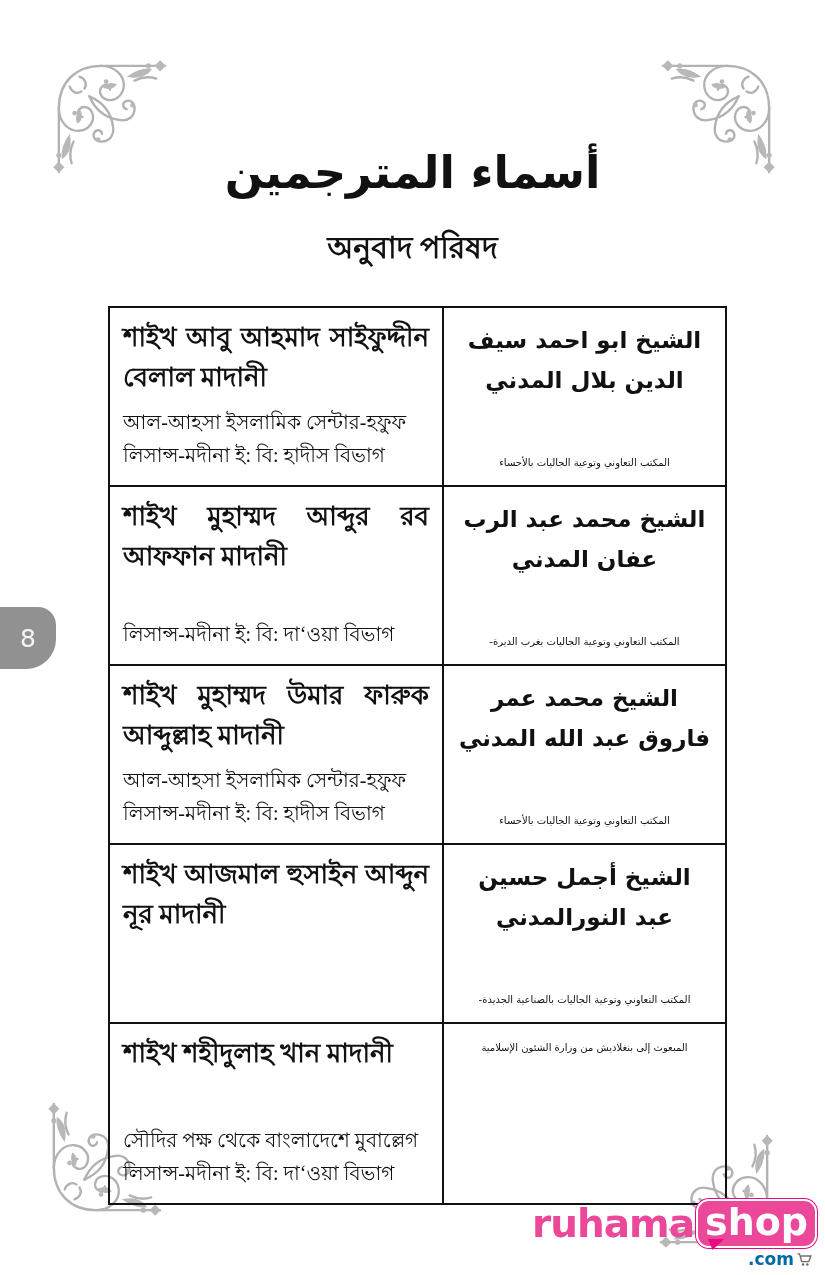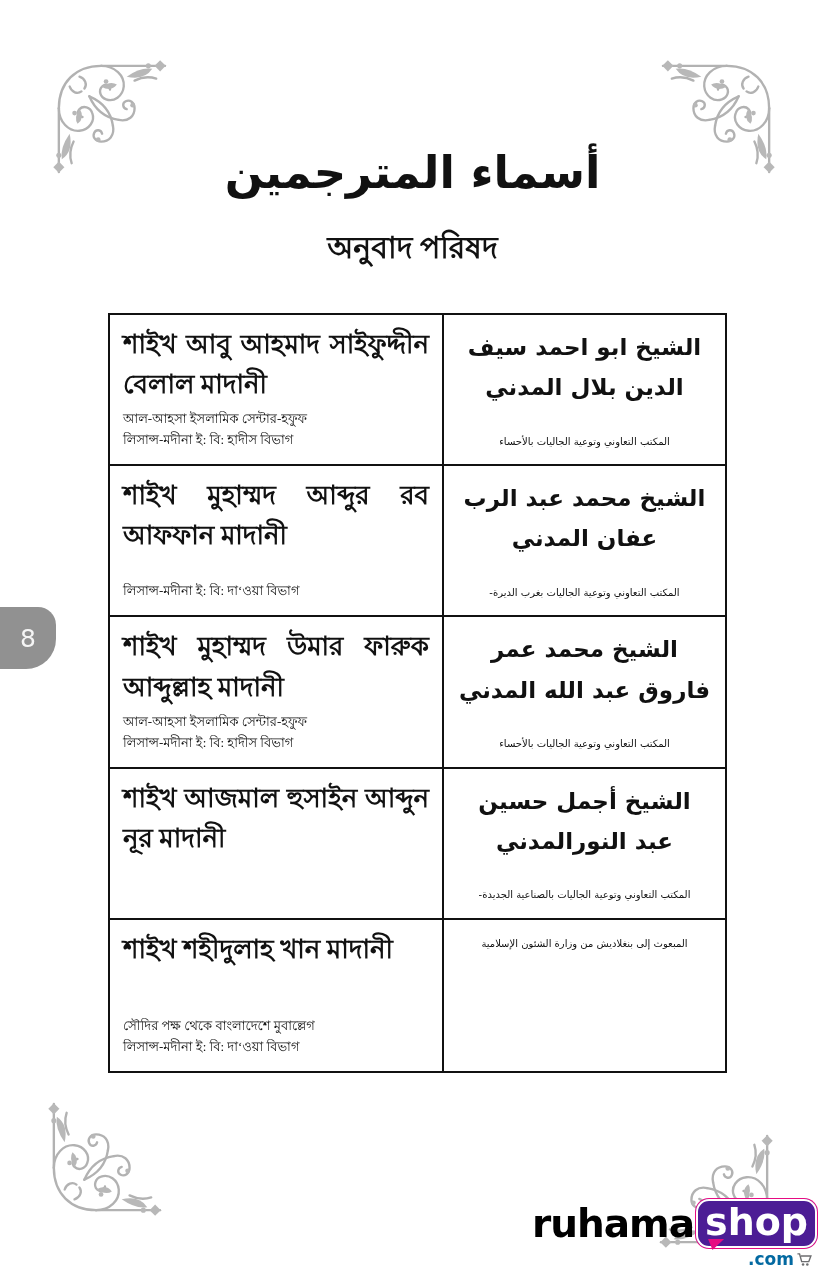--- a/index.html
+++ b/index.html
@@ -23,55 +23,55 @@
     font-size:45px; font-weight:bold; letter-spacing:0;
   }
   .title-bn {
     position:absolute; top:224px; left:0; right:0; text-align:center;
     font-family:"Liberation Serif", "DejaVu Sans", serif;
     font-size:30px; font-weight:bold;
   }
 
   
   .ttable {
-    position:absolute; left:108px; top:313px; width:619px; height:760px;
+    position:absolute; left:108px; top:306px; width:619px; height:899px;
     border:2px solid #111; display:grid; grid-template-rows:repeat(5,1fr);
   }
   .t-row { display:grid; grid-template-columns:334px 1fr; border-bottom:2px solid #111; min-height:0; }
   .t-row:last-child { border-bottom:none; }
   .cell { display:flex; flex-direction:column; justify-content:space-between; min-height:0; overflow:hidden; }
   .bn-cell {
     border-right:2px solid #111; padding:10px 13px 14px;
     font-family:"Liberation Serif", "DejaVu Sans", serif;
   }
   .bn-name { font-size:26px; font-weight:bold; line-height:1.55; text-align:justify; }
-  .bn-lines { font-size:13px; line-height:1.62; }
+  .bn-lines { font-size:20px; line-height:1.62; }
   .ar-cell {
     direction:rtl; padding:12px 12px 10px;
     font-family:"DejaVu Sans", sans-serif;
     gap:16px;
   }
   .ar-name { font-size:23px; font-weight:bold; line-height:1.75; text-align:center; }
   .ar-lines { font-size:10px; line-height:2.45; text-align:center; }
 
   
   .page-tab {
     position:absolute; left:0; top:607px; width:56px; height:62px;
     background:#919191; border-radius:0 18px 30px 0;
     display:flex; align-items:center; justify-content:center;
     color:#f5f5f5; font-family:"DejaVu Sans", sans-serif; font-size:25px;
   }
 
   
   .logo { position:absolute; right:8px; bottom:6px; width:228px; z-index:5;
           font-family:"DejaVu Sans", sans-serif; }
   .logo-row { display:flex; align-items:center; justify-content:flex-end; }
-  .logo-ruhama { color:#000000; font-size:39px; font-weight:bold; letter-spacing:-1px; }
+  .logo-ruhama { color:#ec4899; font-size:39px; font-weight:bold; letter-spacing:-1px; }
   .logo-bubble {
-    position:relative; margin-left:2px; background:#4c1d95; color:#fff;
+    position:relative; margin-left:2px; background:#ec4899; color:#fff;
     font-size:38px; font-weight:bold; line-height:1.0; padding:4px 9px 7px;
     border-radius:13px; box-shadow:inset 0 0 0 2px #ffffff, 0 0 0 1px #e60b82;
   }
   .bubble-tail {
     position:absolute; left:9px; bottom:-10px; width:0; height:0;
     border:8px solid transparent; border-top:11px solid #e60b82;
     transform:skewX(-18deg);
   }
   .logo-domain { display:flex; align-items:center; justify-content:flex-end;
                  gap:2px; margin-top:1px; padding-right:4px;

